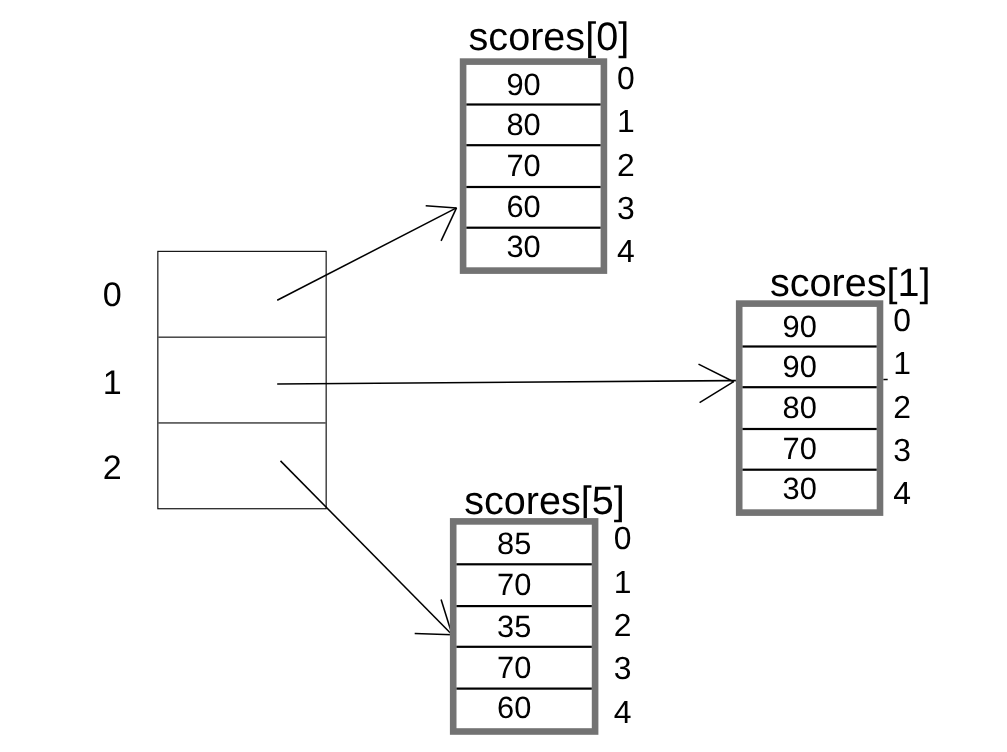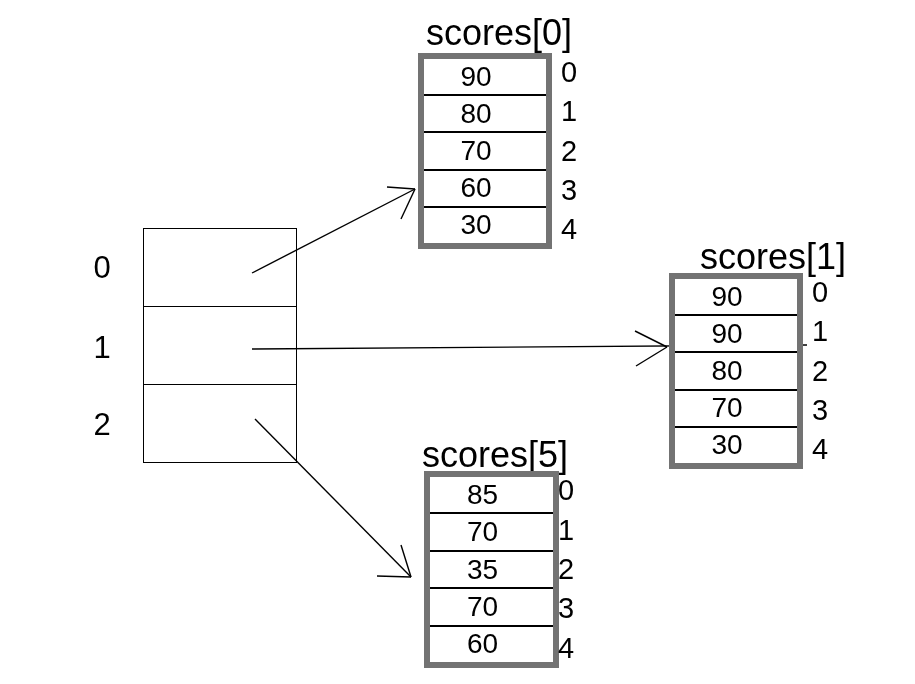--- a/index.html
+++ b/index.html
@@ -35,21 +35,21 @@
     border:6px solid #737373; box-sizing:border-box;
     display:flex; flex-direction:column; background:#fff;
   }
   .tbl .row {
     flex:1; display:flex; align-items:center; justify-content:center;
     padding-right:18px; font-size:28px;
   }
   .tbl .row + .row { border-top:2px solid #000; }
   #tbl0 { left:418px; top:53px;  width:134px; height:196px; }
   #tbl1 { left:669px; top:273px; width:134px; height:196px; }
-  #tbl2 { left:424px; top:471px; width:135px; height:197px; }
+  #tbl2 { left:409px; top:471px; width:135px; height:197px; }
 
   
   .idx-col { display:flex; flex-direction:column; font-size:29px; width:40px; }
   .idx-col .idx { flex:1; display:flex; align-items:center; }
   #idx0 { left:561px; top:53px;  height:196px; }
   #idx1 { left:812px; top:273px; height:196px; }
   #idx2 { left:558px; top:471px; height:197px; }
 
   
   #arrows { left:0; top:0; pointer-events:none; }

